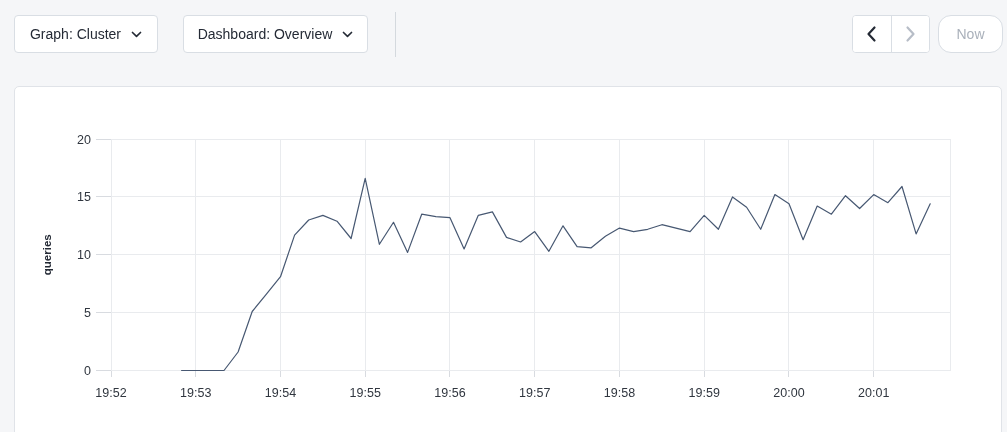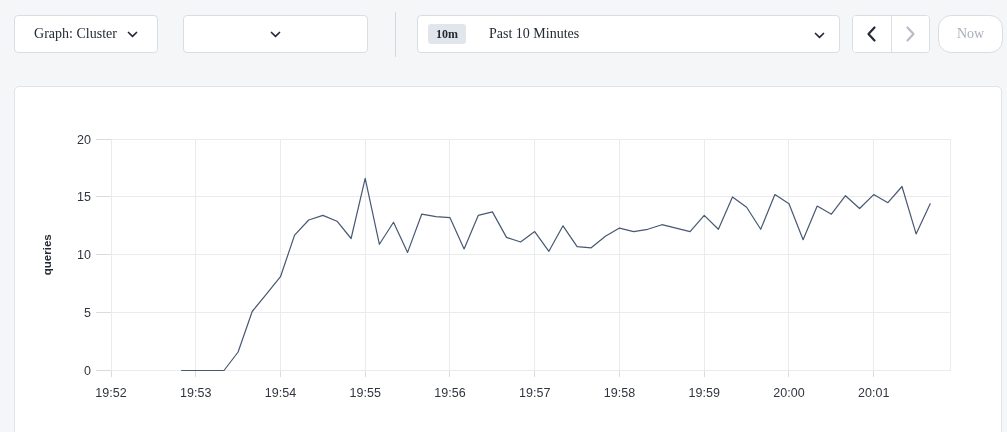--- a/index.html
+++ b/index.html
@@ -19,21 +19,21 @@
     background:var(--page-bg);
     font-family:"Liberation Sans",sans-serif;
     color:var(--text-dark);
   }
   
   .toolbar{position:absolute;top:0;left:0;width:1007px;height:70px;}
   .tb-btn{
     position:absolute;top:15px;height:38px;
     background:#fff;border:1px solid var(--border);border-radius:4px;
     display:flex;align-items:center;justify-content:center;gap:10px;
-    font-family:Liberation Serif, serif;font-size:14px;color:var(--text-dark);
+    font-family:Liberation Sans, sans-serif;font-size:14px;color:var(--text-dark);
     cursor:pointer;
   }
   #btn-graph{left:14px;width:144px;}
   #btn-dashboard{left:183px;width:185px;}
   .v-divider{position:absolute;left:395px;top:12px;width:1px;height:45px;background:#d4d9de;}
   #time-picker{left:417px;width:423px;justify-content:flex-start;padding:0 36px 0 10px;}
   .time-badge{
     background:var(--badge-bg);border-radius:3px;padding:4px 8px;
     font-size:12px;font-weight:bold;color:var(--text-dark);line-height:1;
   }
@@ -72,38 +72,30 @@
   <button class="tb-btn" id="btn-graph">
     <span>Graph: Cluster</span>
     <span class="icon">
       <svg class="icon-svg" width="11" height="7" viewBox="0 0 11 7">
           <polyline points="1.5,1.5 5.5,5.3 9.5,1.5" fill="none" stroke="#242a35" stroke-width="1.7" stroke-linecap="round" stroke-linejoin="round"></polyline>
         </svg>
     </span>
   </button>
 
   <button class="tb-btn" id="btn-dashboard">
+    <span>Dashboard: Overview</span>
     <span class="icon">
       <svg class="icon-svg" width="11" height="7" viewBox="0 0 11 7">
           <polyline points="1.5,1.5 5.5,5.3 9.5,1.5" fill="none" stroke="#242a35" stroke-width="1.7" stroke-linecap="round" stroke-linejoin="round"></polyline>
         </svg>
     </span>
   </button>
 
   <div class="v-divider"></div>
 
-  <button class="tb-btn" id="time-picker">
-    <span class="time-badge">10m</span>
-    <span class="time-label">Past 10 Minutes</span>
-    <span class="icon picker-caret">
-      <svg class="icon-svg" width="11" height="7" viewBox="0 0 11 7">
-          <polyline points="1.5,1.5 5.5,5.3 9.5,1.5" fill="none" stroke="#242a35" stroke-width="1.7" stroke-linecap="round" stroke-linejoin="round"></polyline>
-        </svg>
-    </span>
-  </button>
 
   <div class="arrow-group">
     <button class="arrow-btn">
       <span class="icon">
         <svg class="icon-svg" width="11" height="18" viewBox="0 0 11 18">
             <polyline points="8.5,2.5 2.5,9 8.5,15.5" fill="none" stroke="#242a35" stroke-width="2.2" stroke-linecap="round" stroke-linejoin="round"></polyline>
           </svg>
       </span>
     </button>
     <button class="arrow-btn disabled">

